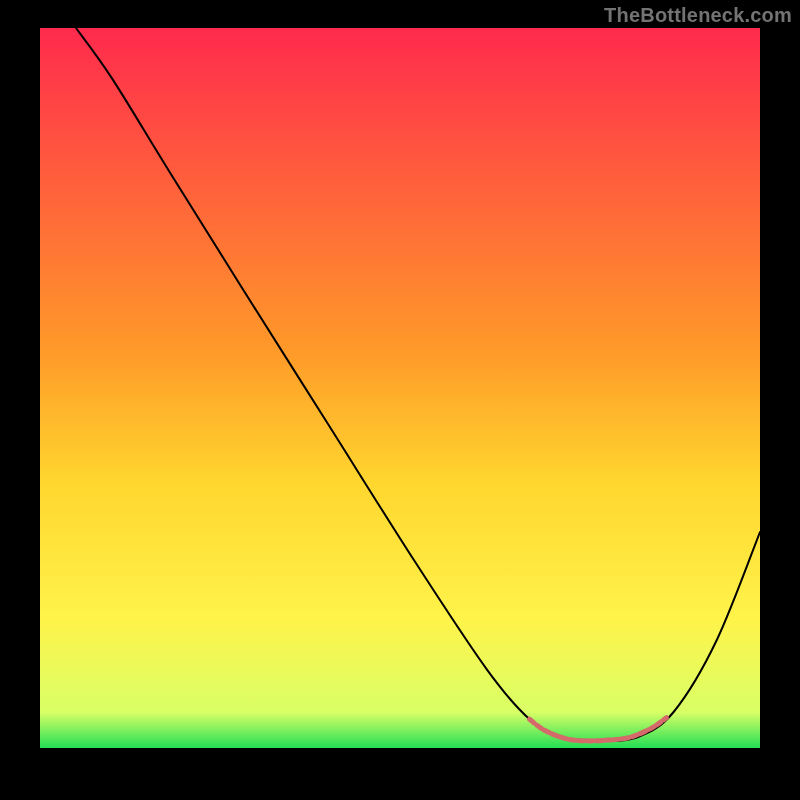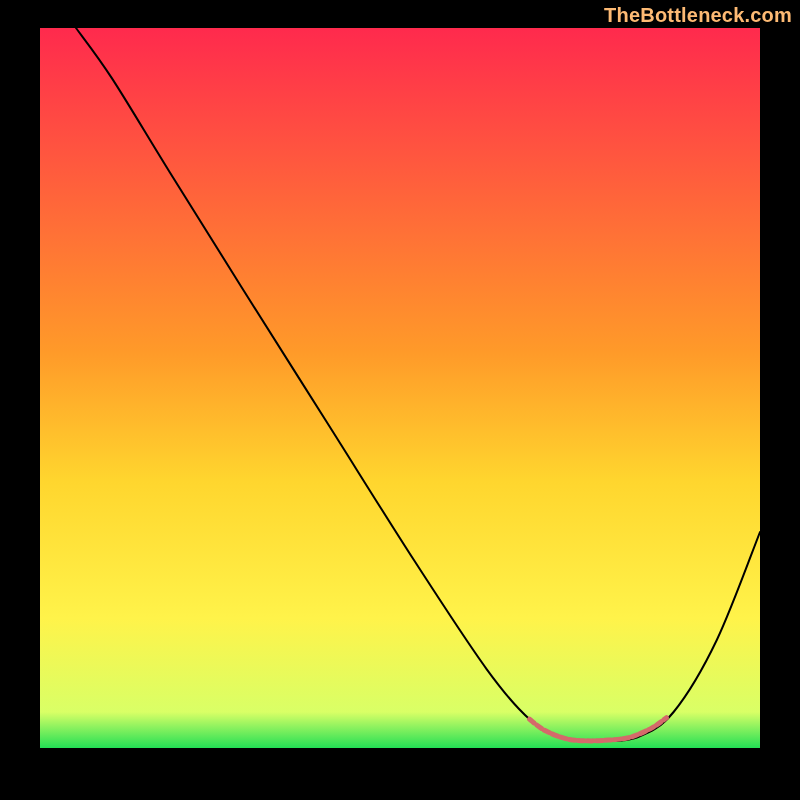--- a/index.html
+++ b/index.html
@@ -8,21 +8,21 @@
     width: 800px;
     height: 800px;
     background: #000;
     font-family: Arial, Helvetica, sans-serif;
     overflow: hidden;
   }
   .watermark {
     position: absolute;
     top: 4px;
     right: 8px;
-    color: #fdba74;
+    color: #737373;
     font-size: 20px;
     font-weight: bold;
     z-index: 10;
     letter-spacing: 0.2px;
   }
   .plot-area {
     position: absolute;
     left: 40px;
     top: 28px;
     width: 720px;

